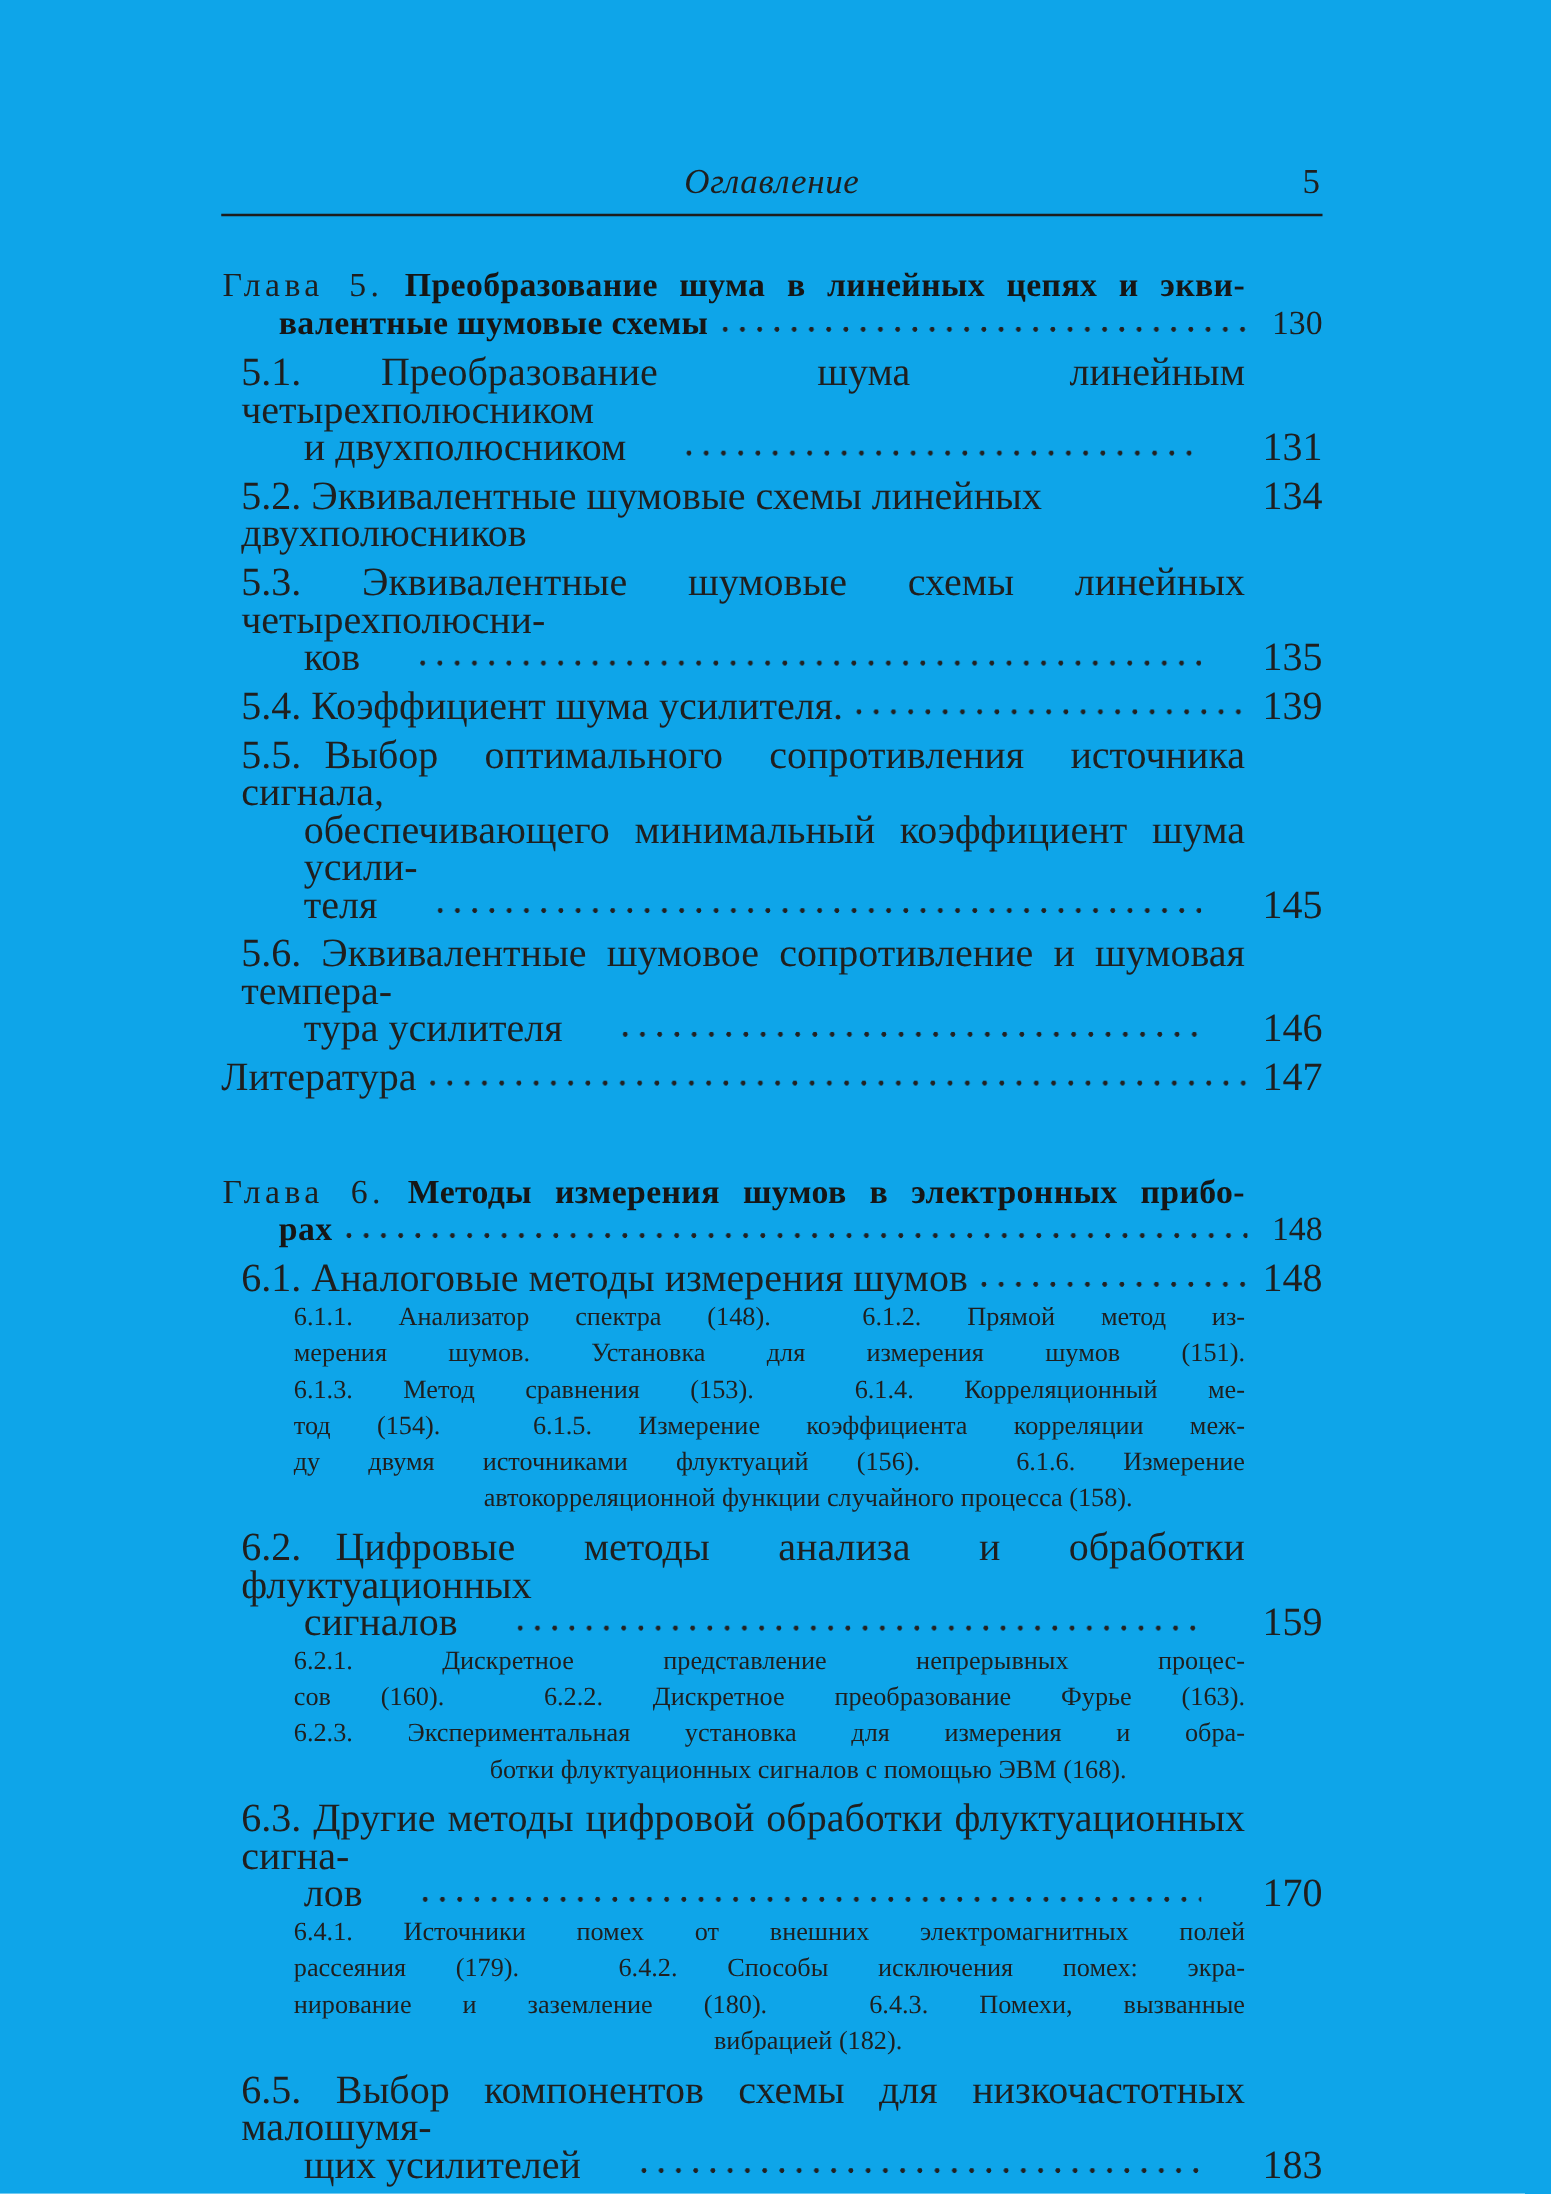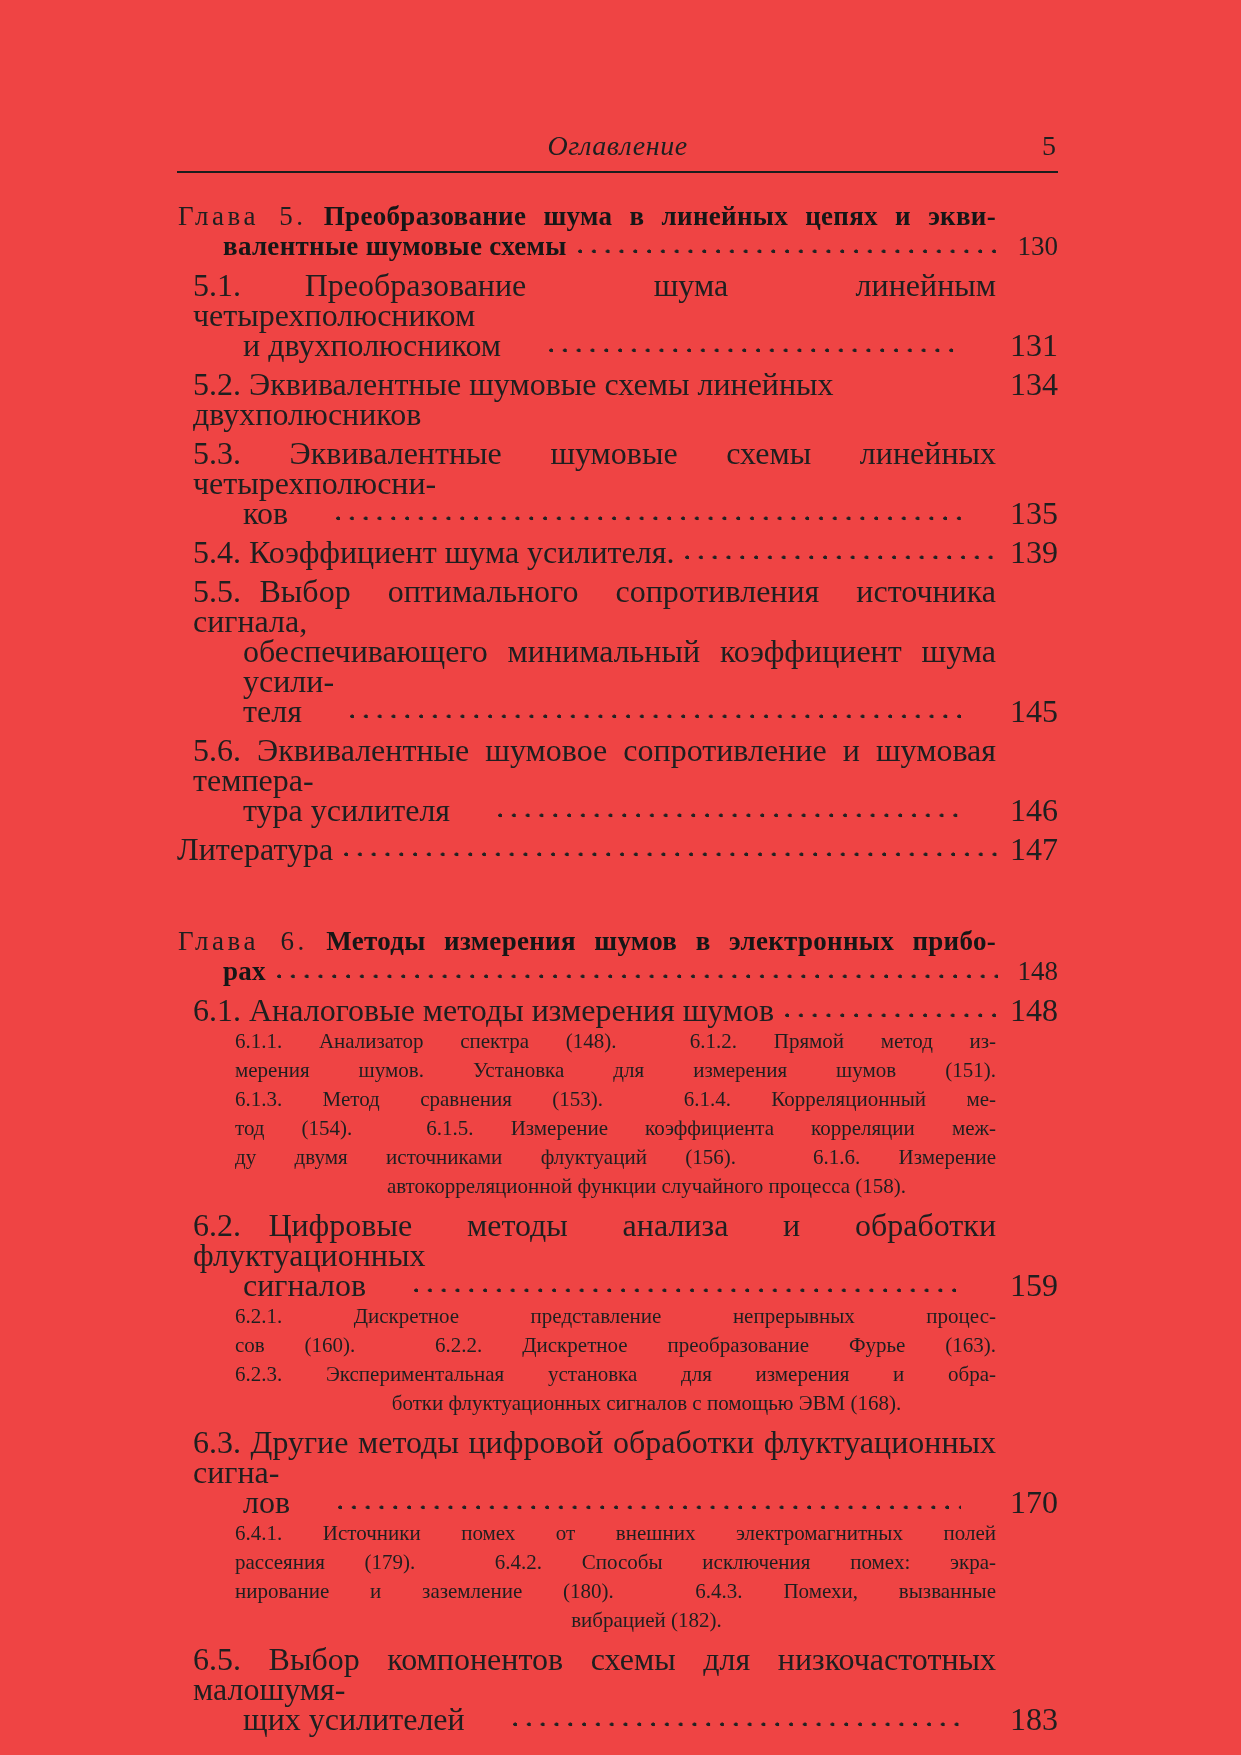--- a/index.html
+++ b/index.html
@@ -1,19 +1,19 @@
 <!DOCTYPE html>
 <html><head>
 <meta charset="utf-8">
 <style>
   html,body{margin:0;padding:0;background:#ffffff;}
   .book-page{
     position:relative;
     width:1241px;height:1755px;
-    background:#ef4444;
+    background:#0ea5e9;
     overflow:hidden;
     font-family:"Liberation Serif","DejaVu Serif",serif;
     color:#1f1f1f;
   }
   .column{
     position:absolute;left:177px;top:0;width:881px;
   }
   
   .running-header{
     position:relative;
@@ -26,21 +26,21 @@
     font-style:italic;
     letter-spacing:.5px;
   }
   .running-page{
     position:absolute;right:2px;top:0;
   }
   .header-rule{
     border:0;border-top:2px solid #1d1d1d;margin:3px 0 0 0;
   }
   
-  .toc{margin-top:28px;font-family:Liberation Serif, serif;}
+  .toc{margin-top:40px;font-family:Liberation Serif, serif;}
   .entry{margin-top:9px;font-size:32px;}
   .entry.gap-before{margin-top:62px;}
   .entry.chapter{font-size:27px;}
   .entry.subblock{margin-top:2px;font-size:21px;}
   .ln{
     line-height:30px;
     white-space:pre-wrap;
   }
   .subblock .ln{line-height:29px;text-align:center;}
   .ln.just{

